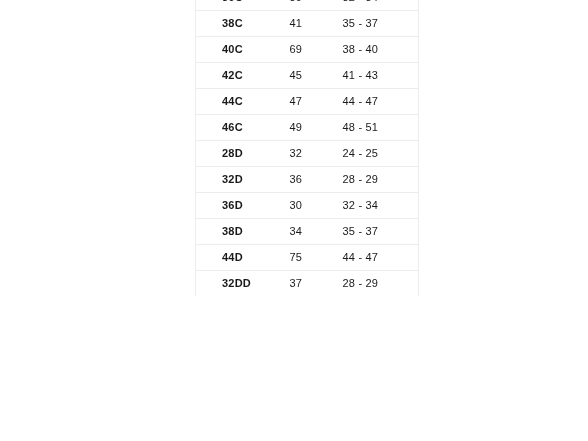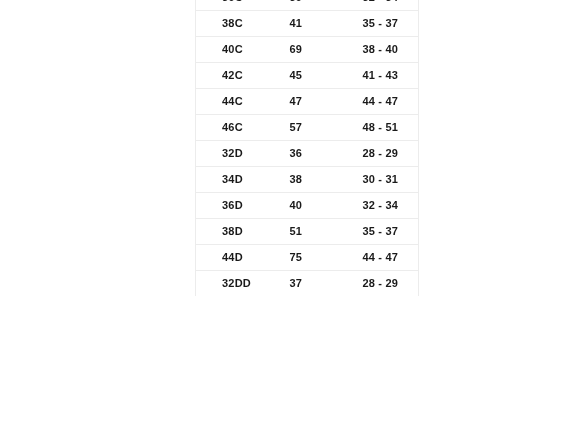--- a/index.html
+++ b/index.html
@@ -61,26 +61,25 @@
     white-space: nowrap;
     letter-spacing: 0.2px;
   }
 
   table.size-table td.col-size {
     padding-left: 26px;
     font-weight: bold;
   }
   table.size-table td.col-band {
     padding-left: 3px;
-    font-weight: bold;
+    font-weight: normal;
   }
   table.size-table td.col-range {
     padding-left: 2px;
-    font-weight: bold;
-    text-align: center;
+    font-weight: normal;
   }
 </style>
 </head>
 <body>
 
 <div id="page">
   <div id="size-table-viewport">
     <table class="size-table">
       <colgroup>
         <col class="c1">
@@ -108,41 +107,41 @@
             <td class="col-band">45</td>
             <td class="col-range">41 - 43</td>
           </tr>
           <tr>
             <td class="col-size">44C</td>
             <td class="col-band">47</td>
             <td class="col-range">44 - 47</td>
           </tr>
           <tr>
             <td class="col-size">46C</td>
-            <td class="col-band">57</td>
+            <td class="col-band">49</td>
             <td class="col-range">48 - 51</td>
+          </tr>
+          <tr>
+            <td class="col-size">28D</td>
+            <td class="col-band">32</td>
+            <td class="col-range">24 - 25</td>
           </tr>
           <tr>
             <td class="col-size">32D</td>
             <td class="col-band">36</td>
             <td class="col-range">28 - 29</td>
           </tr>
           <tr>
-            <td class="col-size">34D</td>
-            <td class="col-band">38</td>
-            <td class="col-range">30 - 31</td>
-          </tr>
-          <tr>
             <td class="col-size">36D</td>
-            <td class="col-band">40</td>
+            <td class="col-band">30</td>
             <td class="col-range">32 - 34</td>
           </tr>
           <tr>
             <td class="col-size">38D</td>
-            <td class="col-band">51</td>
+            <td class="col-band">34</td>
             <td class="col-range">35 - 37</td>
           </tr>
           <tr>
             <td class="col-size">44D</td>
             <td class="col-band">75</td>
             <td class="col-range">44 - 47</td>
           </tr>
           <tr>
             <td class="col-size">32DD</td>
             <td class="col-band">37</td>

